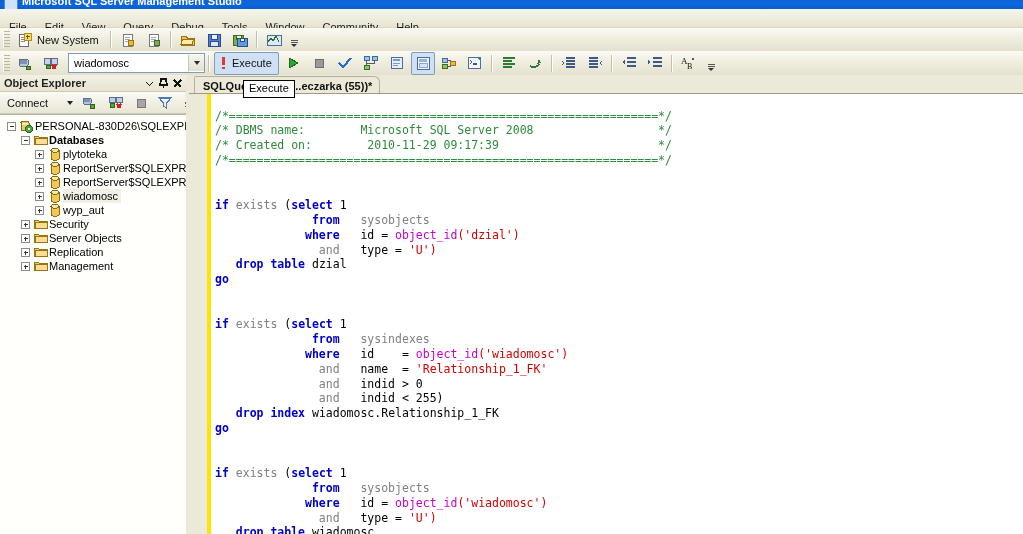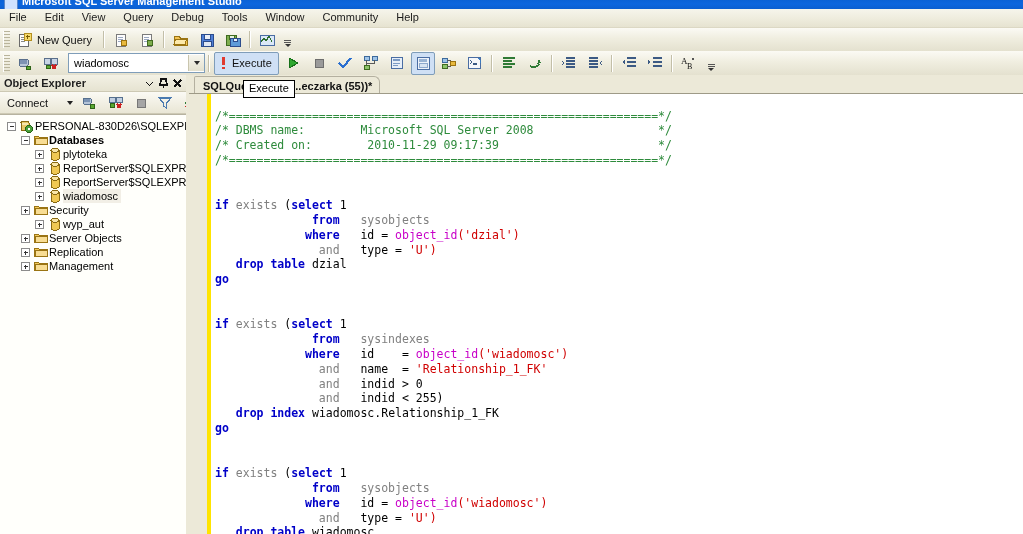--- a/index.html
+++ b/index.html
@@ -26,21 +26,21 @@
     position:absolute;left:4px;top:-4px;width:12px;height:12px;
     background:#cfe2ff;border:1px solid #5a87c9;border-radius:1px;
   }
 
   
   .menubar{
     position:absolute;left:0;top:9px;width:1023px;height:18px;
     background:linear-gradient(to bottom,#f6f5ec 0%,#efedde 50%,#e6e3d1 100%);
     border-bottom:1px solid #dcd8c4;
   }
-  .menubar ul{list-style:none;margin:0;padding:0;display:flex;height:36px;}
+  .menubar ul{list-style:none;margin:0;padding:0;display:flex;height:36px;align-items:center;}
   .menubar li{
     padding:2px 9px;font-size:11px;color:#1a1a1a;cursor:default;line-height:13px;
   }
 
   
   .tbrow{
     position:absolute;left:0;width:1023px;
     background:linear-gradient(to bottom,#fbfaf4 0%,#f0eee0 45%,#e4e1cf 100%);
     border-bottom:1px solid #d6d2bd;
     display:flex;align-items:center;
@@ -183,21 +183,21 @@
 
     <div class="tbtn labeled">
       <span>
         <svg width="16" height="16" viewBox="0 0 16 16">
           <rect x="2" y="2" width="9" height="12" fill="#fdfdfd" stroke="#6b6b6b"></rect>
           <path d="M4 5h5M4 7h5M4 9h4" stroke="#8a8a8a" fill="none"></path>
           <rect x="7" y="1" width="7" height="7" fill="#f5d96a" stroke="#b48f20"></rect>
           <path d="M10.5 2.5v4M8.5 4.5h4" stroke="#7a5c00" fill="none"></path>
         </svg>
       </span>
-      <span class="lbl">New Query</span>
+      <span class="lbl">New System</span>
     </div>
 
     <span class="sep"></span>
 
     <div class="tbtn">
       <span>
         <svg width="16" height="16" viewBox="0 0 16 16">
           <rect x="3" y="2" width="9" height="12" fill="#fcfcfc" stroke="#7a7a7a"></rect>
           <path d="M5 5h5M5 7h5M5 9h3" stroke="#9aa7c0" fill="none"></path>
           <rect x="8" y="8" width="5" height="5" fill="#e8b93e" stroke="#9b7310"></rect>
@@ -608,49 +608,49 @@
             </svg>
           </span>
           <span class="ico">
             <svg width="10" height="13" viewBox="0 0 10 13">
               <path d="M1 2.5v8c0 1 1.8 1.8 4 1.8s4-.8 4-1.8v-8z" fill="#f0c853" stroke="#8a6a11"></path>
               <ellipse cx="5" cy="2.5" rx="4" ry="1.8" fill="#f9e6a8" stroke="#8a6a11"></ellipse>
             </svg>
           </span>
           <span class="txt">wiadomosc</span>
         </div>
+        <div class="node" style="padding-left: 33px;">
+          <span class="exp">
+            <svg width="9" height="9" viewBox="0 0 9 9">
+              <rect x="0.5" y="0.5" width="8" height="8" fill="#fff" stroke="#8c8c8c"></rect>
+              <path d="M2.5 4.5h4M4.5 2.5v4" stroke="#333" stroke-width="1"></path>
+            </svg>
+          </span>
+          <span class="ico">
+            <svg width="10" height="13" viewBox="0 0 10 13">
+              <path d="M1 2.5v8c0 1 1.8 1.8 4 1.8s4-.8 4-1.8v-8z" fill="#f0c853" stroke="#8a6a11"></path>
+              <ellipse cx="5" cy="2.5" rx="4" ry="1.8" fill="#f9e6a8" stroke="#8a6a11"></ellipse>
+            </svg>
+          </span>
+          <span class="txt">wyp_aut</span>
+        </div>
         <div class="node" style="padding-left: 19px;">
           <span class="exp">
             <svg width="9" height="9" viewBox="0 0 9 9">
               <rect x="0.5" y="0.5" width="8" height="8" fill="#fff" stroke="#8c8c8c"></rect>
               <path d="M2.5 4.5h4M4.5 2.5v4" stroke="#333" stroke-width="1"></path>
             </svg>
           </span>
           <span class="ico">
             <svg width="14" height="12" viewBox="0 0 14 12">
               <path d="M0.5 2h4l1 1.5h8v7h-13z" fill="#f2c95c" stroke="#9a7413"></path>
               <path d="M1 4.5h12v6H1z" fill="#f8dd93" stroke="#9a7413"></path>
             </svg>
           </span>
           <span class="txt">Security</span>
-        </div>
-        <div class="node" style="padding-left: 33px;">
-          <span class="exp">
-            <svg width="9" height="9" viewBox="0 0 9 9">
-              <rect x="0.5" y="0.5" width="8" height="8" fill="#fff" stroke="#8c8c8c"></rect>
-              <path d="M2.5 4.5h4M4.5 2.5v4" stroke="#333" stroke-width="1"></path>
-            </svg>
-          </span>
-          <span class="ico">
-            <svg width="10" height="13" viewBox="0 0 10 13">
-              <path d="M1 2.5v8c0 1 1.8 1.8 4 1.8s4-.8 4-1.8v-8z" fill="#f0c853" stroke="#8a6a11"></path>
-              <ellipse cx="5" cy="2.5" rx="4" ry="1.8" fill="#f9e6a8" stroke="#8a6a11"></ellipse>
-            </svg>
-          </span>
-          <span class="txt">wyp_aut</span>
         </div>
         <div class="node" style="padding-left: 19px;">
           <span class="exp">
             <svg width="9" height="9" viewBox="0 0 9 9">
               <rect x="0.5" y="0.5" width="8" height="8" fill="#fff" stroke="#8c8c8c"></rect>
               <path d="M2.5 4.5h4M4.5 2.5v4" stroke="#333" stroke-width="1"></path>
             </svg>
           </span>
           <span class="ico">
             <svg width="14" height="12" viewBox="0 0 14 12">

